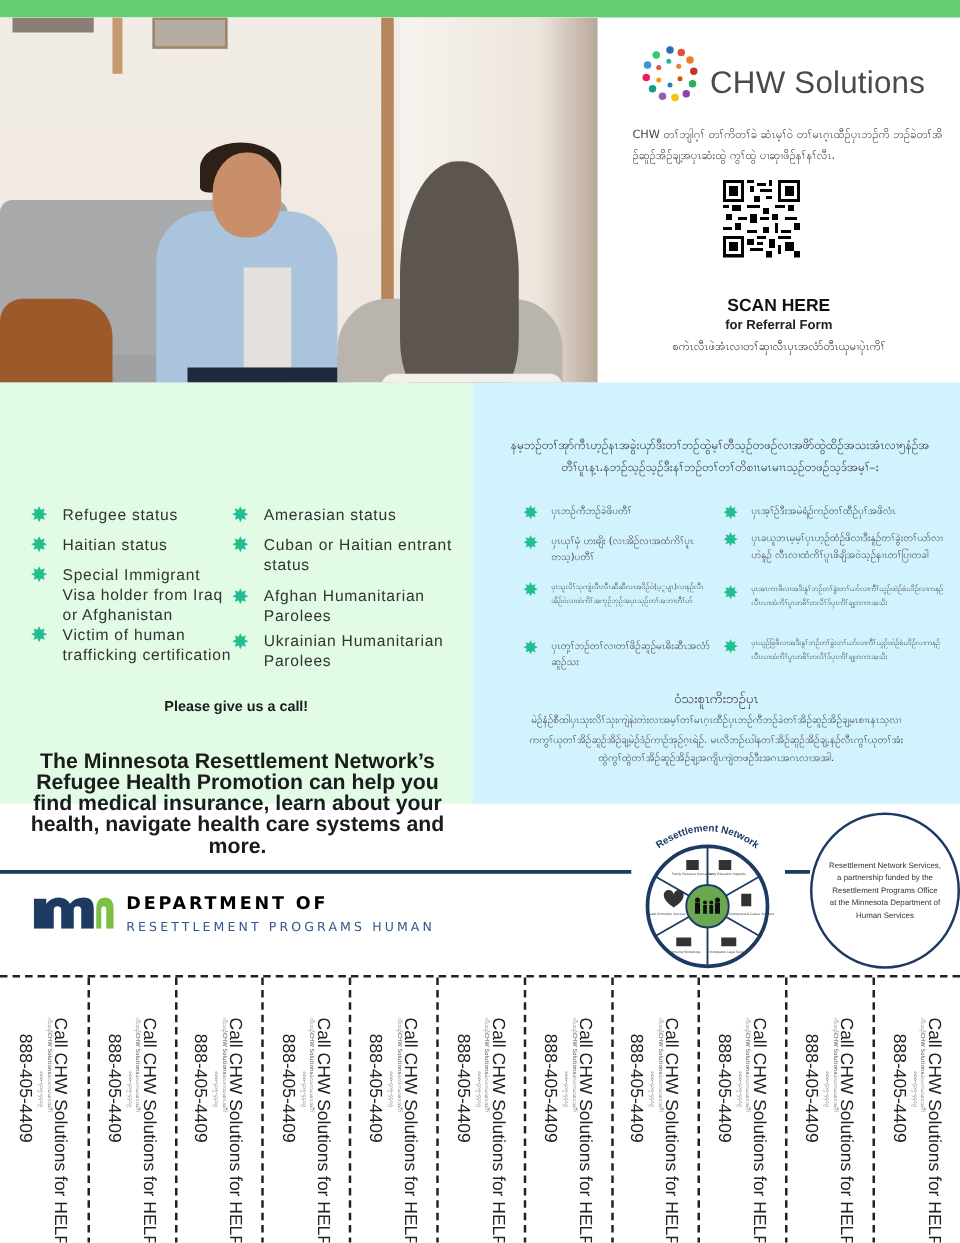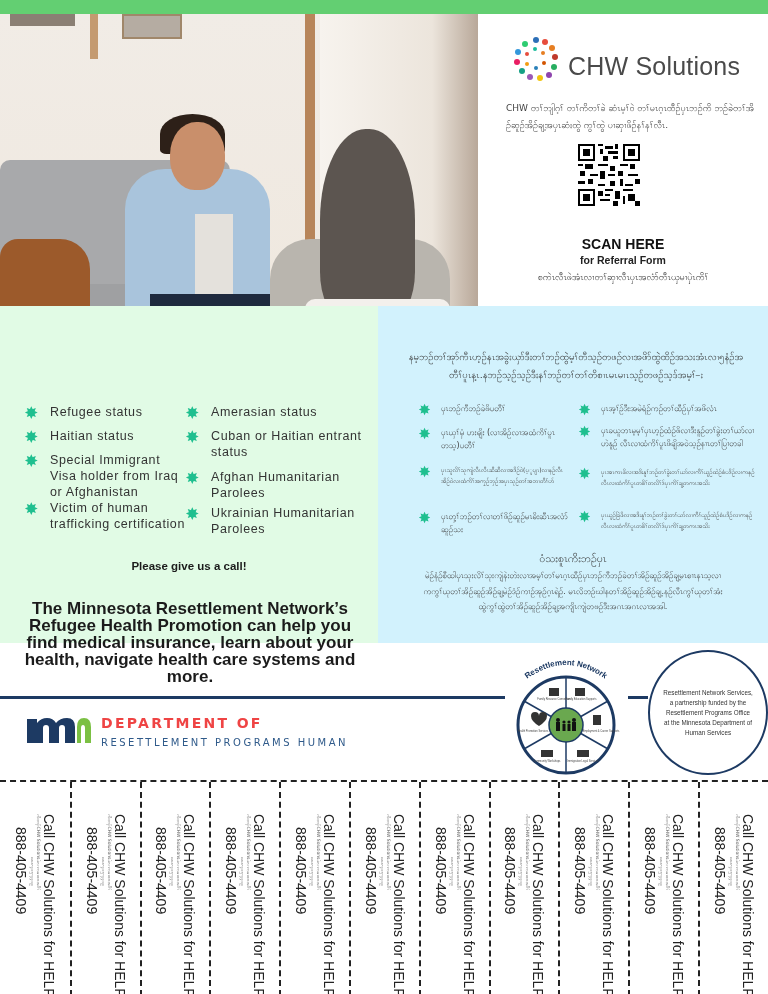--- a/index.html
+++ b/index.html
@@ -59,21 +59,21 @@
   .kstatus.small { font-size: 6px; line-height: 11px; }
   .blue-sub { position: absolute; left: 0; width: 390px; top: 246px; text-align: center; font-size: 10.5px; color: #333; }
   .blue-body { position: absolute; left: 45px; width: 300px; top: 262px; text-align: center; font-size: 8px; line-height: 15.5px; color: #444; }
 
   
   .navy-line { position: absolute; left: 0; top: 696px; width: 505px; height: 3px; background: #1d3a63; }
   .navy-line2 { position: absolute; left: 628px; top: 696px; width: 20px; height: 3px; background: #1d3a63; }
   .dhs-logo { position: absolute; left: 27px; top: 715px; display: flex; align-items: flex-start; }
   .mn-mark { width: 64px; height: 28px; position: relative; }
   .dhs-text { margin-left: 10px; }
-  .dhs-line { font-family: "DejaVu Sans", sans-serif; font-weight: bold; font-size: 14px; letter-spacing: 2.3px; color: #ef4444; line-height: 16px; }
+  .dhs-line { font-family: "DejaVu Sans", sans-serif; font-weight: bold; font-size: 14px; letter-spacing: 2.3px; color: #000000; line-height: 16px; }
   .dhs-office { font-family: "DejaVu Sans", sans-serif; font-size: 10px; letter-spacing: 2.5px; color: #2f5a8a; margin-top: 6px; }
 
   .network { position: absolute; left: 505px; top: 650px; width: 122px; height: 126px; }
   .network-circle { position: absolute; left: 648px; top: 650px; width: 120px; height: 125px; border: 2px solid #1d3a63; border-radius: 50%; display: flex; align-items: center; justify-content: center; text-align: center; }
   .network-circle span { font-family: "Liberation Sans", sans-serif; font-size: 6.3px; line-height: 10px; color: #333; width: 90px; }
 
   
   .tabs { position: absolute; left: 0; top: 780px; width: 768px; height: 214px; border-top: 2px dashed #222; display: flex; }
   .tab { width: 69.8px; height: 214px; border-left: 2px dashed #222; position: relative; }
   .tab:first-child { border-left: none; }

